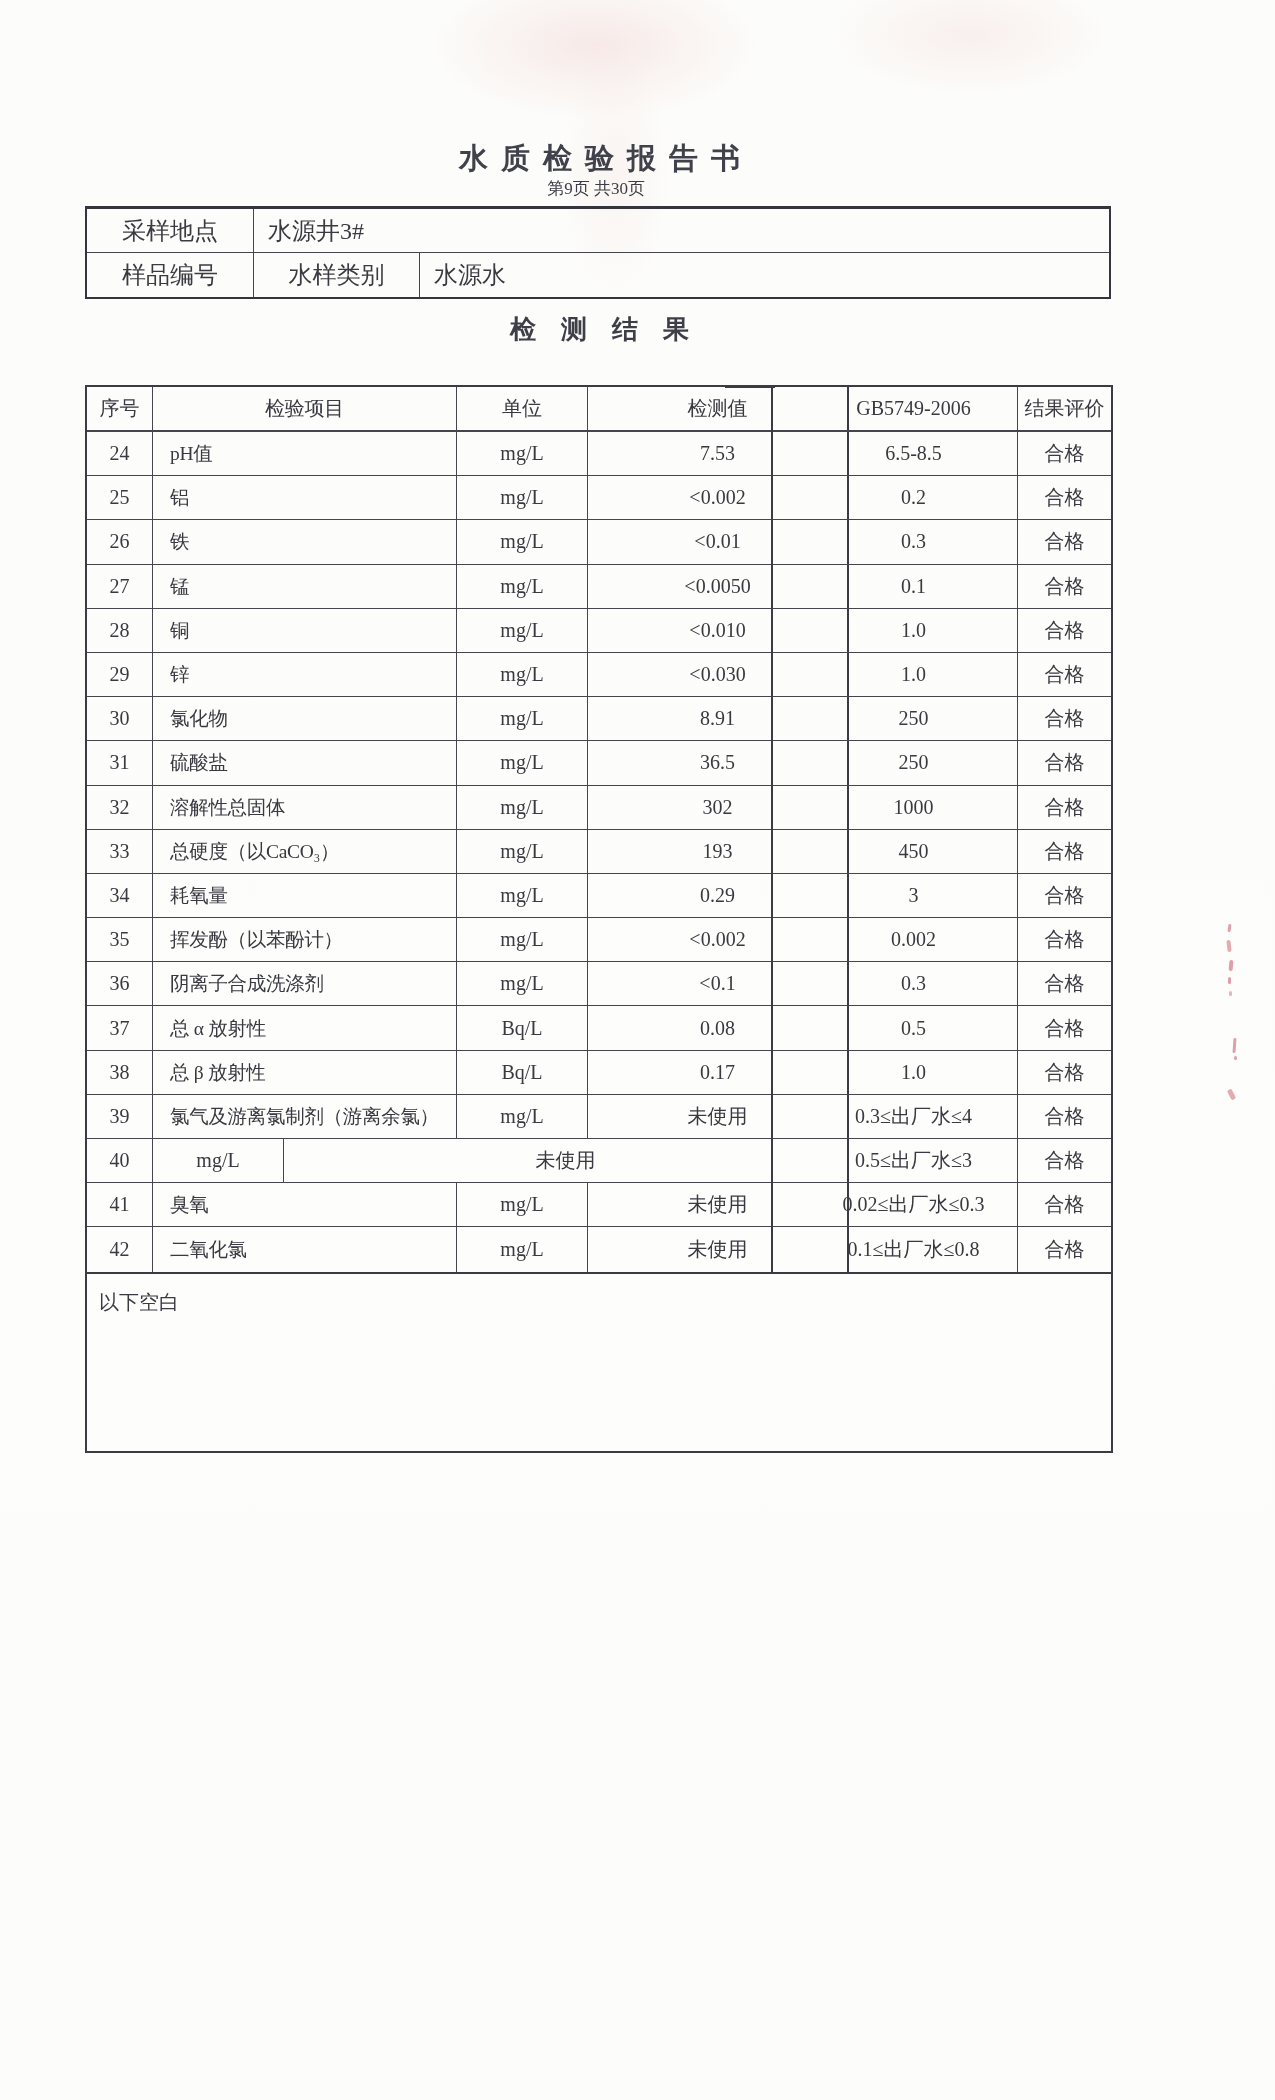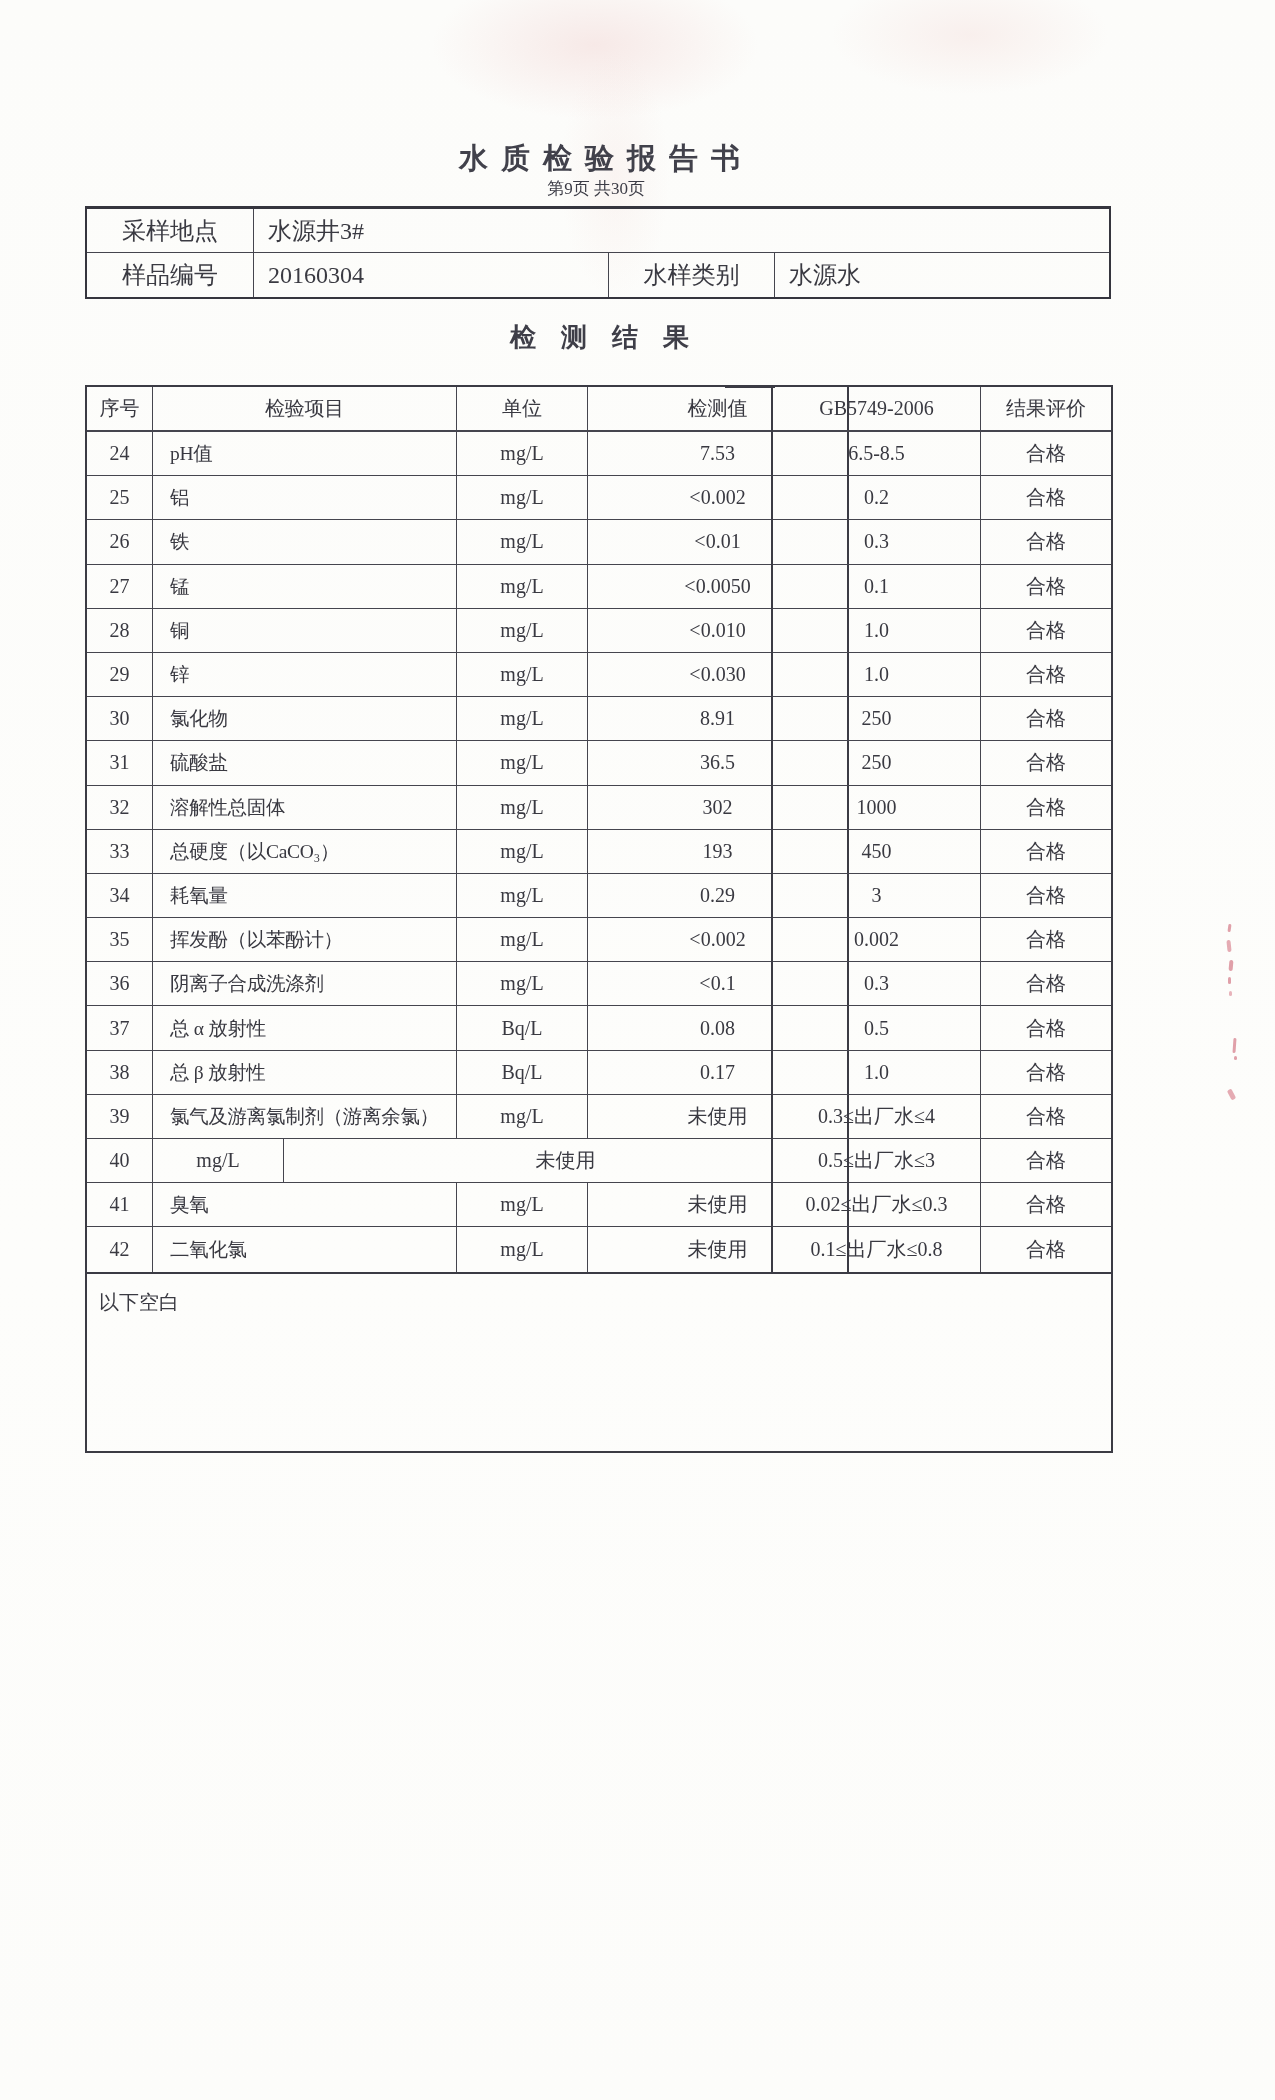--- a/index.html
+++ b/index.html
@@ -60,21 +60,21 @@
     overflow:hidden; white-space:nowrap;
   }
   .info-td.lab { justify-content:center; }
   .info-td.val { padding-left:14px; }
   .info-td.w-label { width:167px; }
   .info-td.w-serial { width:355px; }
   .info-td.w-type { width:166px;font-family:Liberation Serif, serif; }
   .info-td.grow { flex:1; border-right:none; }
 
   .section-title {
-    position:absolute; left:85px; top:320px; width:1028px;
+    position:absolute; left:85px; top:312px; width:1028px;
     text-align:center; font-size:26px; font-weight:bold;
     letter-spacing:25px; margin-left:13px;
     color:#3e3e48;
   }
 
   
   .results-wrap { position:absolute; left:85px; top:385px; width:1028px; height:887px; }
   .tbl {
     position:absolute; top:0; bottom:0; box-sizing:border-box;
     border:2.5px solid #3b3b44; border-bottom:none;
@@ -93,21 +93,21 @@
     font-size:20px; color:#393941;
     overflow:hidden; white-space:nowrap;
   }
   .td:last-child { border-right:none; }
   .tr:last-child .td { border-bottom:none; }
   .c-no   { width:66px; }
   .c-item { width:304px; justify-content:flex-start; padding-left:17px;
             font-size:19.5px; letter-spacing:-0.3px; }
   .c-unit { width:131px; }
   .c-value{ flex:1; }
-  .c-standard { width:208px; }
+  .c-standard { width:208px;margin-left:37px; }
   .c-eval { flex:1; }
 
   .blank-box {
     position:absolute; left:85px; top:1272px; width:1028px; height:181px;
     box-sizing:border-box; border:2px solid #3b3b44; border-top-width:2.5px;
     font-size:20px; color:#3a3a42; padding:15px 12px;
   }
 </style>
 </head>
 <body>
@@ -121,21 +121,20 @@
   <div class="doc-title">水质检验报告书</div>
   <div class="page-info">第9页 共30页</div>
 
   <div class="info-tbl">
     <div class="info-tr r1">
       <div class="info-td lab w-label">采样地点</div>
       <div class="info-td val grow">水源井3#</div>
     </div>
     <div class="info-tr r2">
       <div class="info-td lab w-label">样品编号</div>
-      <div class="info-td val w-serial">20160304</div>
       <div class="info-td lab w-type">水样类别</div>
       <div class="info-td val grow">水源水</div>
     </div>
   </div>
 
   <div class="section-title">检测结果</div>
 
   <div class="results-wrap">
     <div class="tbl left">
       <div class="tr head">

